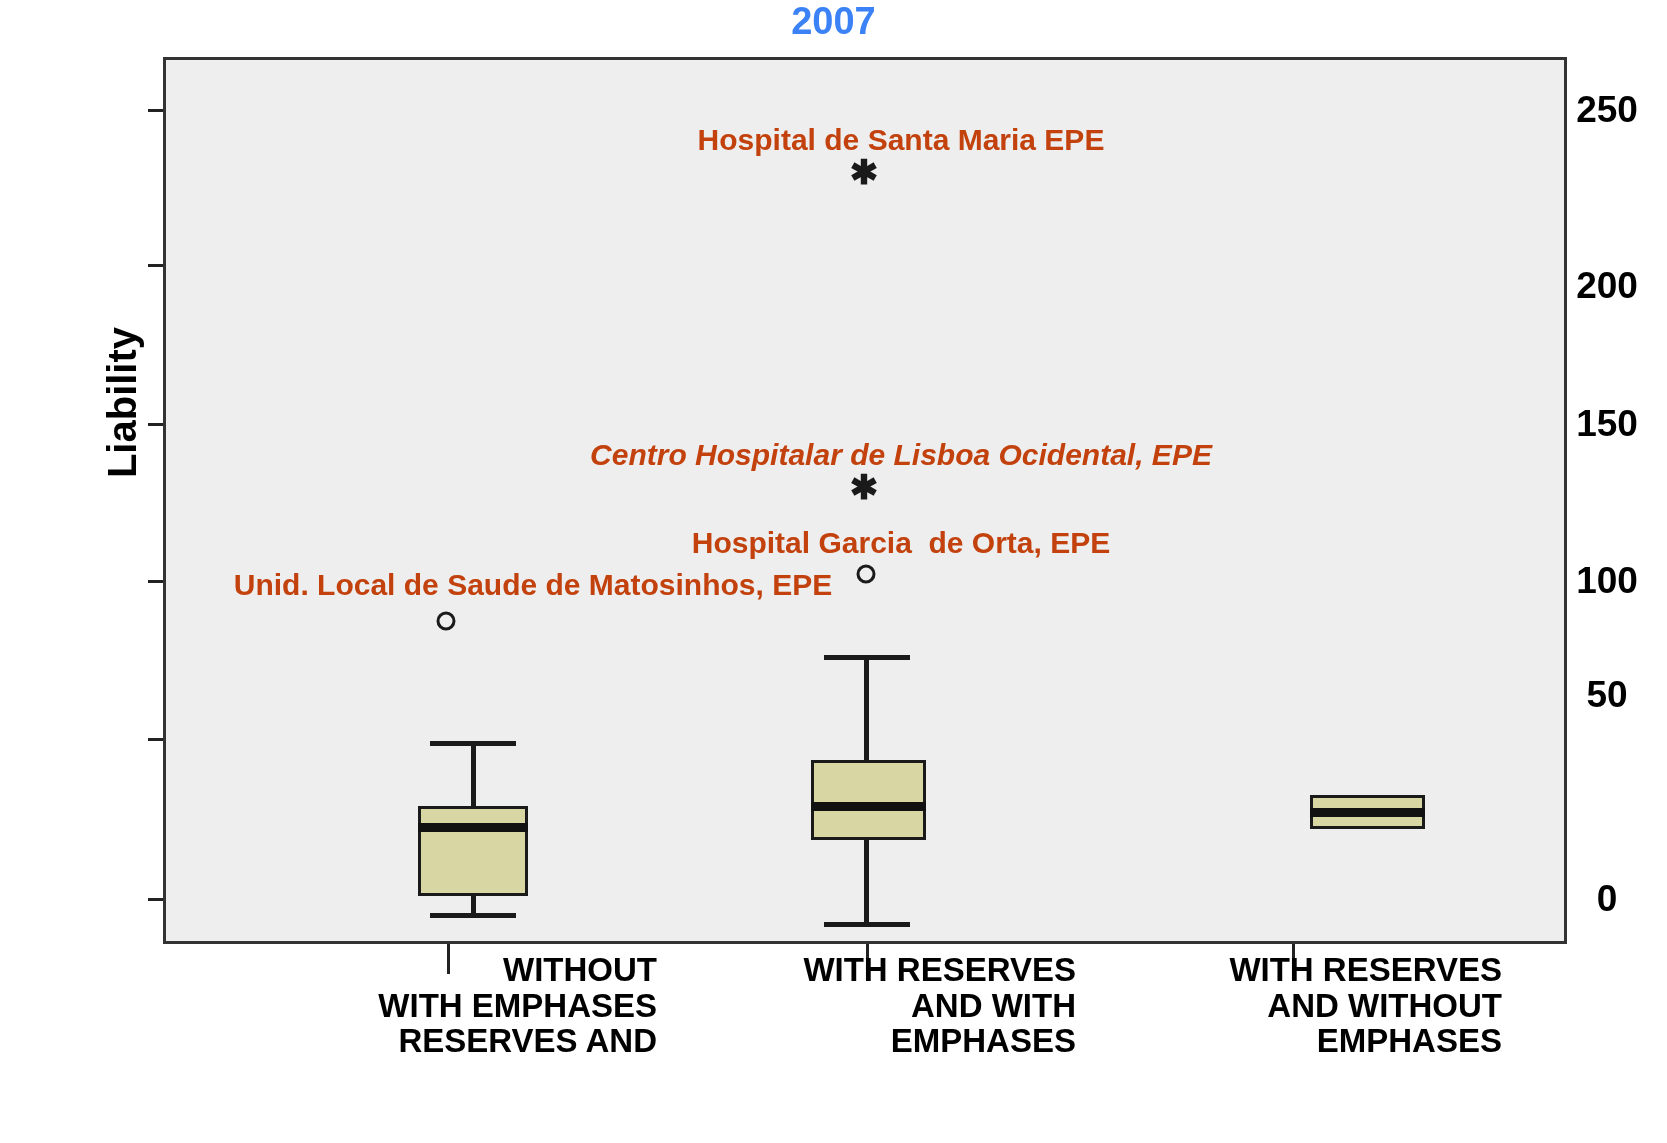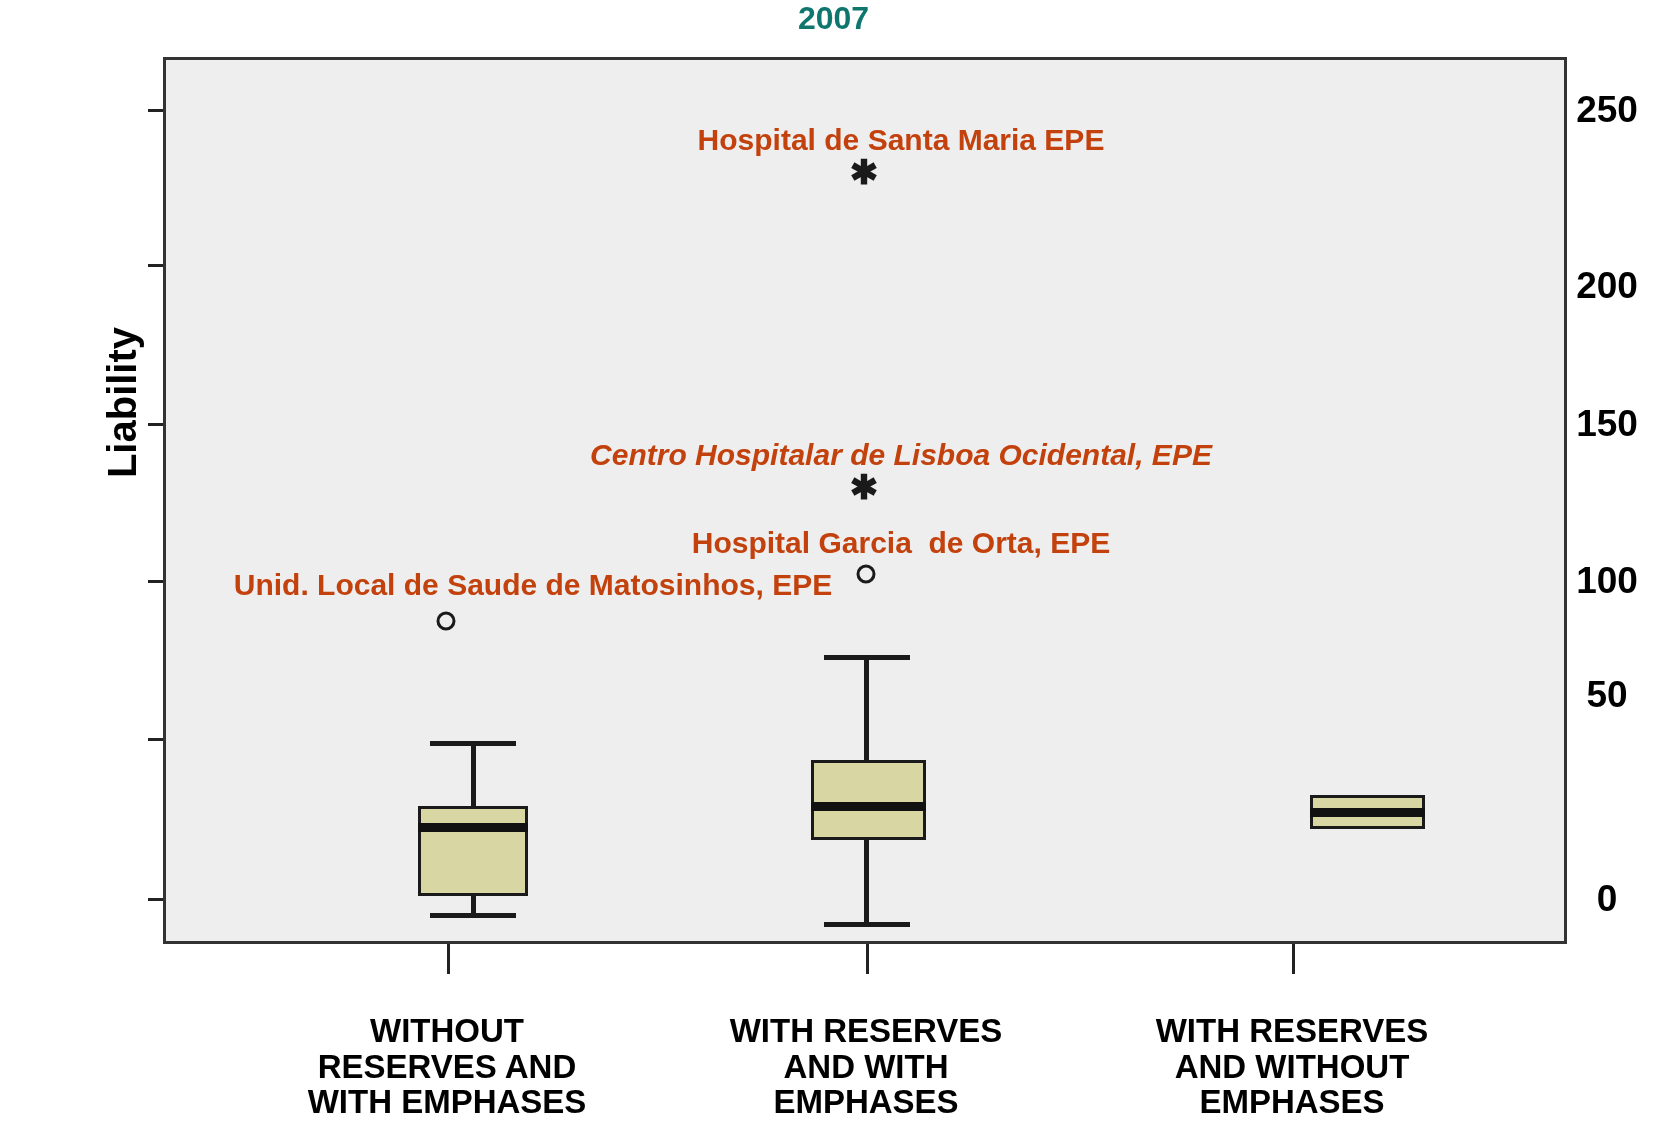--- a/index.html
+++ b/index.html
@@ -22,23 +22,23 @@
     height: 1143px;
   }
 
   
   .chart-title {
     position: absolute;
     left: 0;
     top: 0px;
     width: 1667px;
     text-align: center;
-    font-size: 32px;
-    font-weight: bold;
-    color: #0f766e;
+    font-size: 38px;
+    font-weight: bold;
+    color: #3b82f6;
     letter-spacing: 0px;
     font-family: "Liberation Sans", sans-serif;
   }
 
   
   .ylabel {
     position: absolute;
     left: -8px;
     top: 380px;
     width: 260px;
@@ -87,23 +87,23 @@
   
   .xtick-mark {
     position: absolute;
     width: 3px;
     height: 30px;
     background: #222;
     top: 944px;
   }
   .xtick-label {
     position: absolute;
-    top: 1013px;
+    top: 952px;
     width: 420px;
-    text-align: center;
+    text-align: right;
     font-size: 33px;
     font-weight: bold;
     color: #000;
     line-height: 1.08;
     font-family: "Liberation Sans", sans-serif;
     transform: translateX(-50%);
   }
 
   
   .box {
@@ -215,22 +215,22 @@
   <div class="outlier-circle" style="left:446px; top:621px;"></div>
 
   <div class="annot" style="left:901px; top:140px;">Hospital de Santa Maria EPE</div>
   <div class="annot" style="left:901px; top:455px;font-style:italic;">Centro Hospitalar de Lisboa Ocidental, EPE</div>
   <div class="annot" style="left:901px; top:543px;">Hospital Garcia  de Orta, EPE</div>
   <div class="annot" style="left:512px; top:585px;margin-left:21px;">Unid. Local de Saude de Matosinhos, EPE</div>
 
   <div class="xtick-mark" style="left:447px;"></div>
   <div class="xtick-label" style="left:447px;">
     <div>WITHOUT</div>
+    <div>WITH EMPHASES</div>
     <div>RESERVES AND</div>
-    <div>WITH EMPHASES</div>
   </div>
 
   <div class="xtick-mark" style="left:866px;"></div>
   <div class="xtick-label" style="left:866px;">
     <div>WITH RESERVES</div>
     <div>AND WITH</div>
     <div>EMPHASES</div>
   </div>
 
   <div class="xtick-mark" style="left:1292px;"></div>

